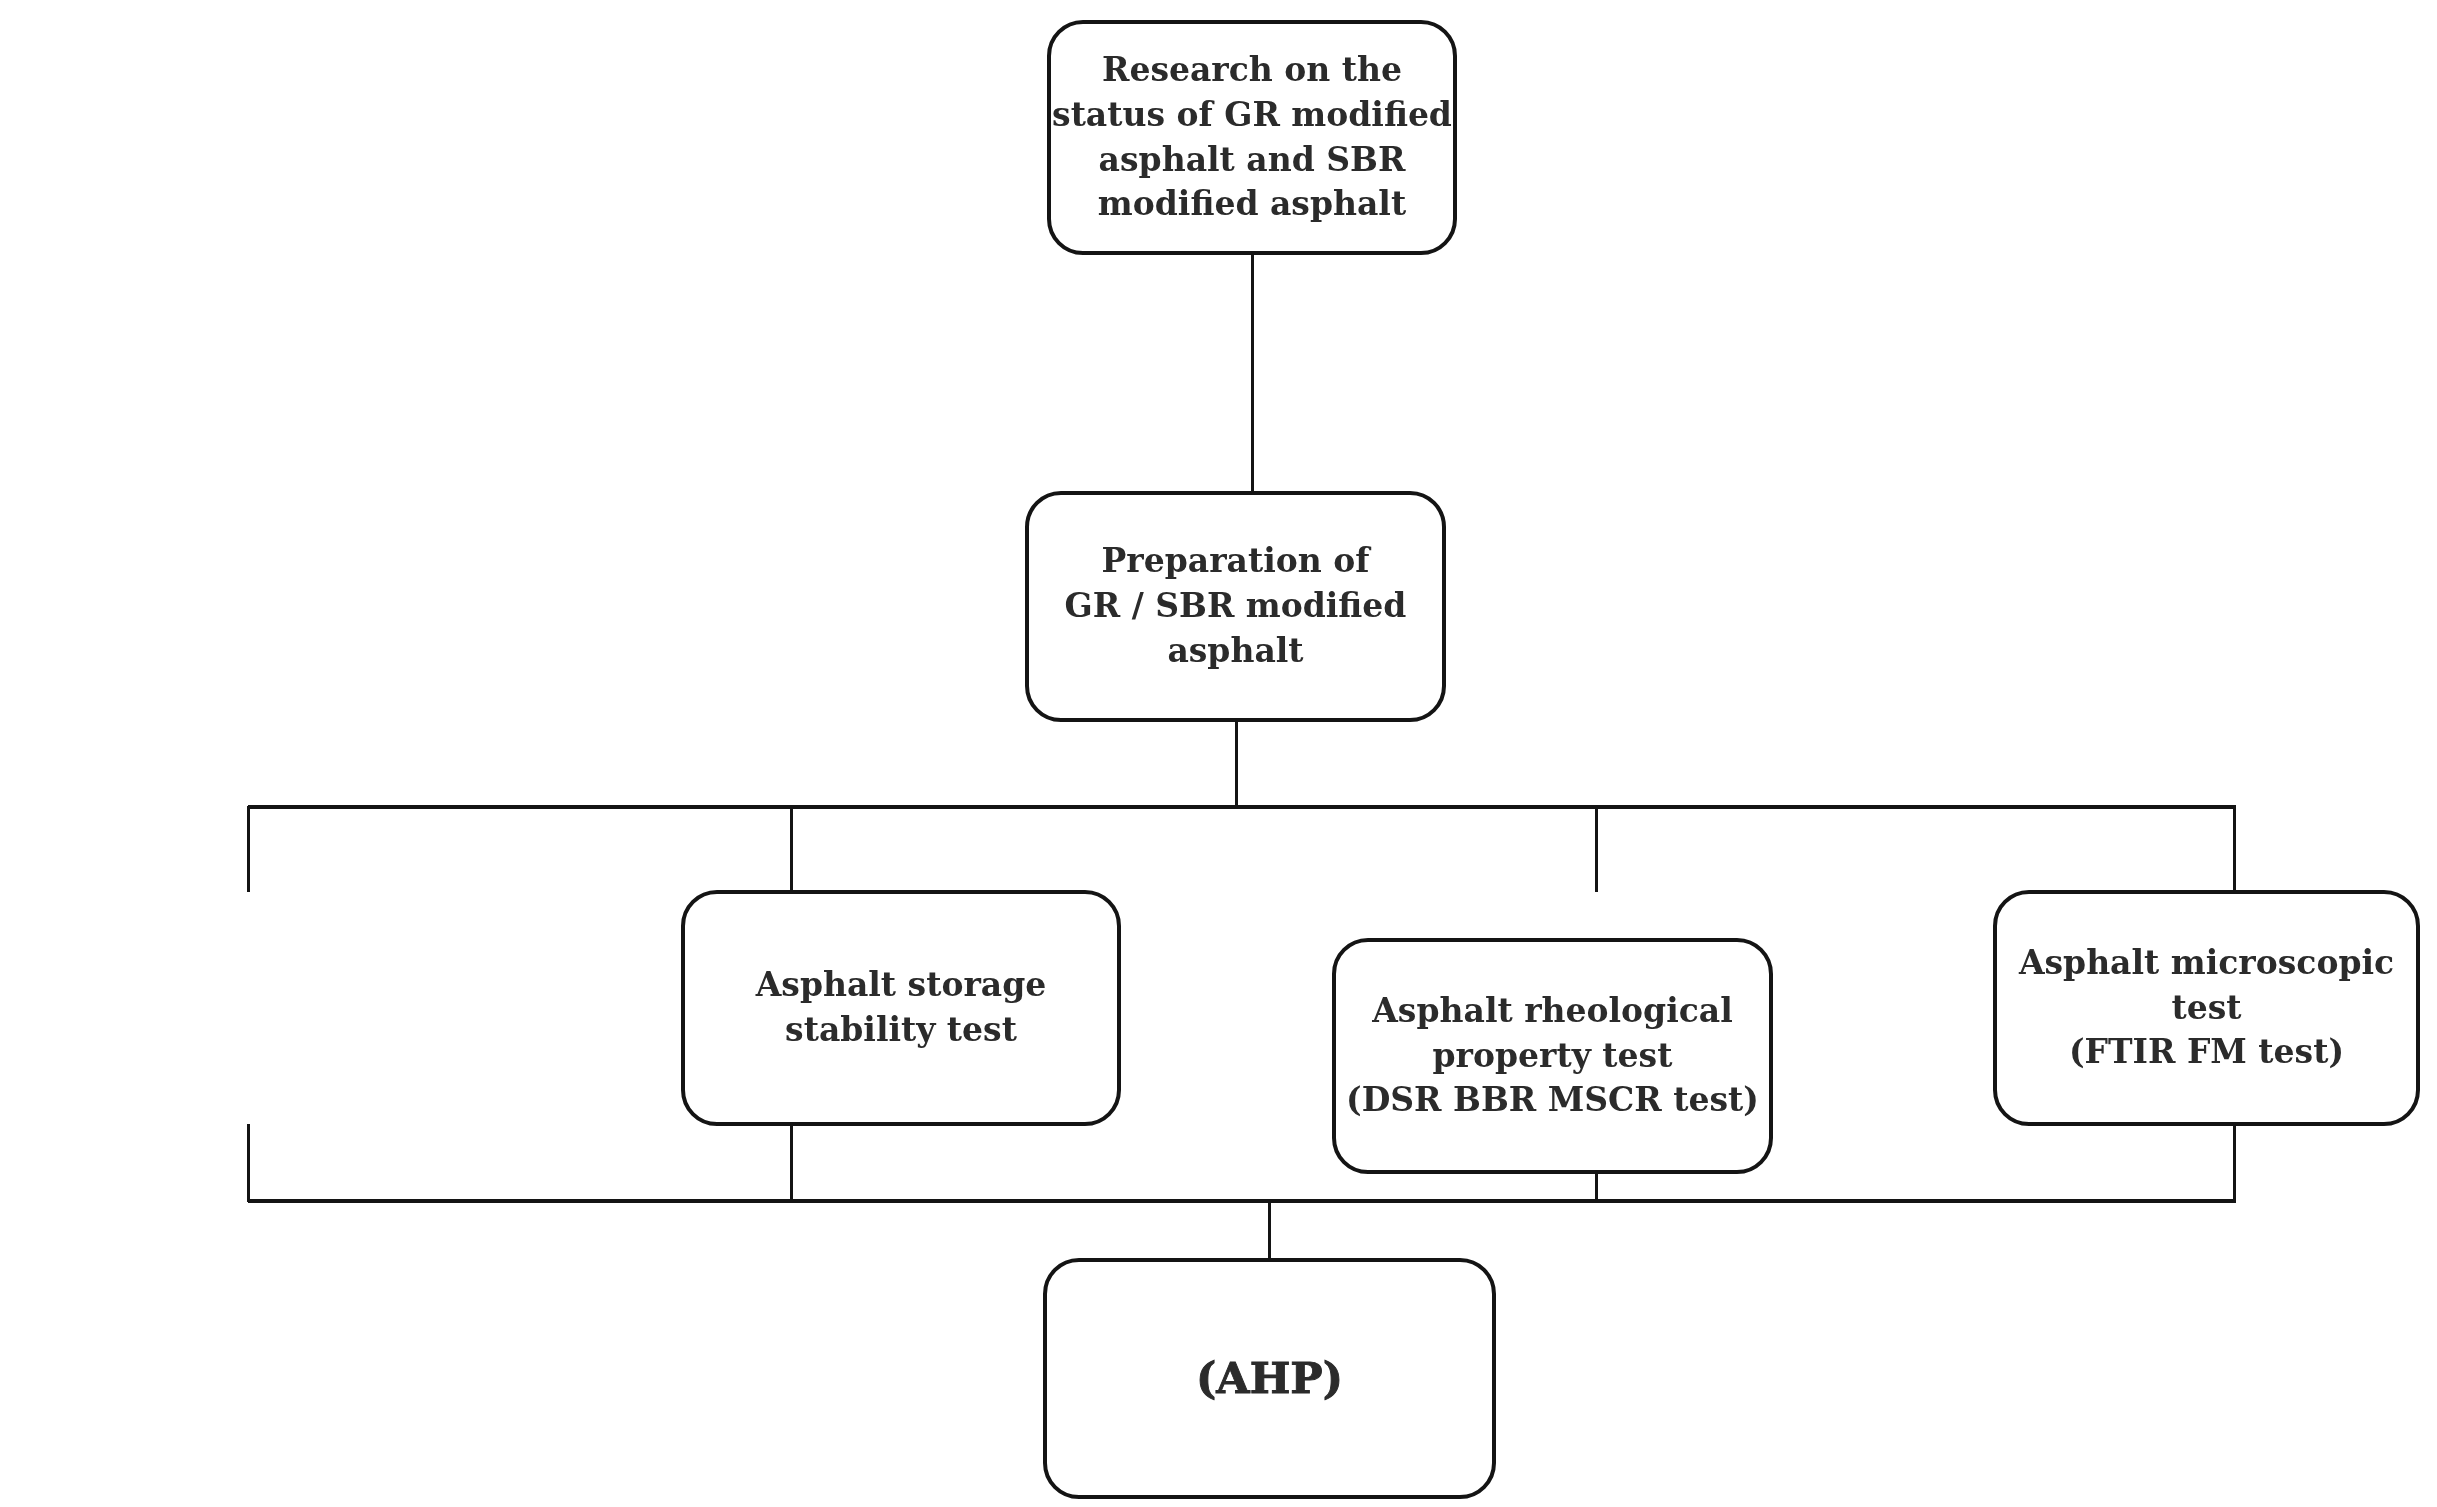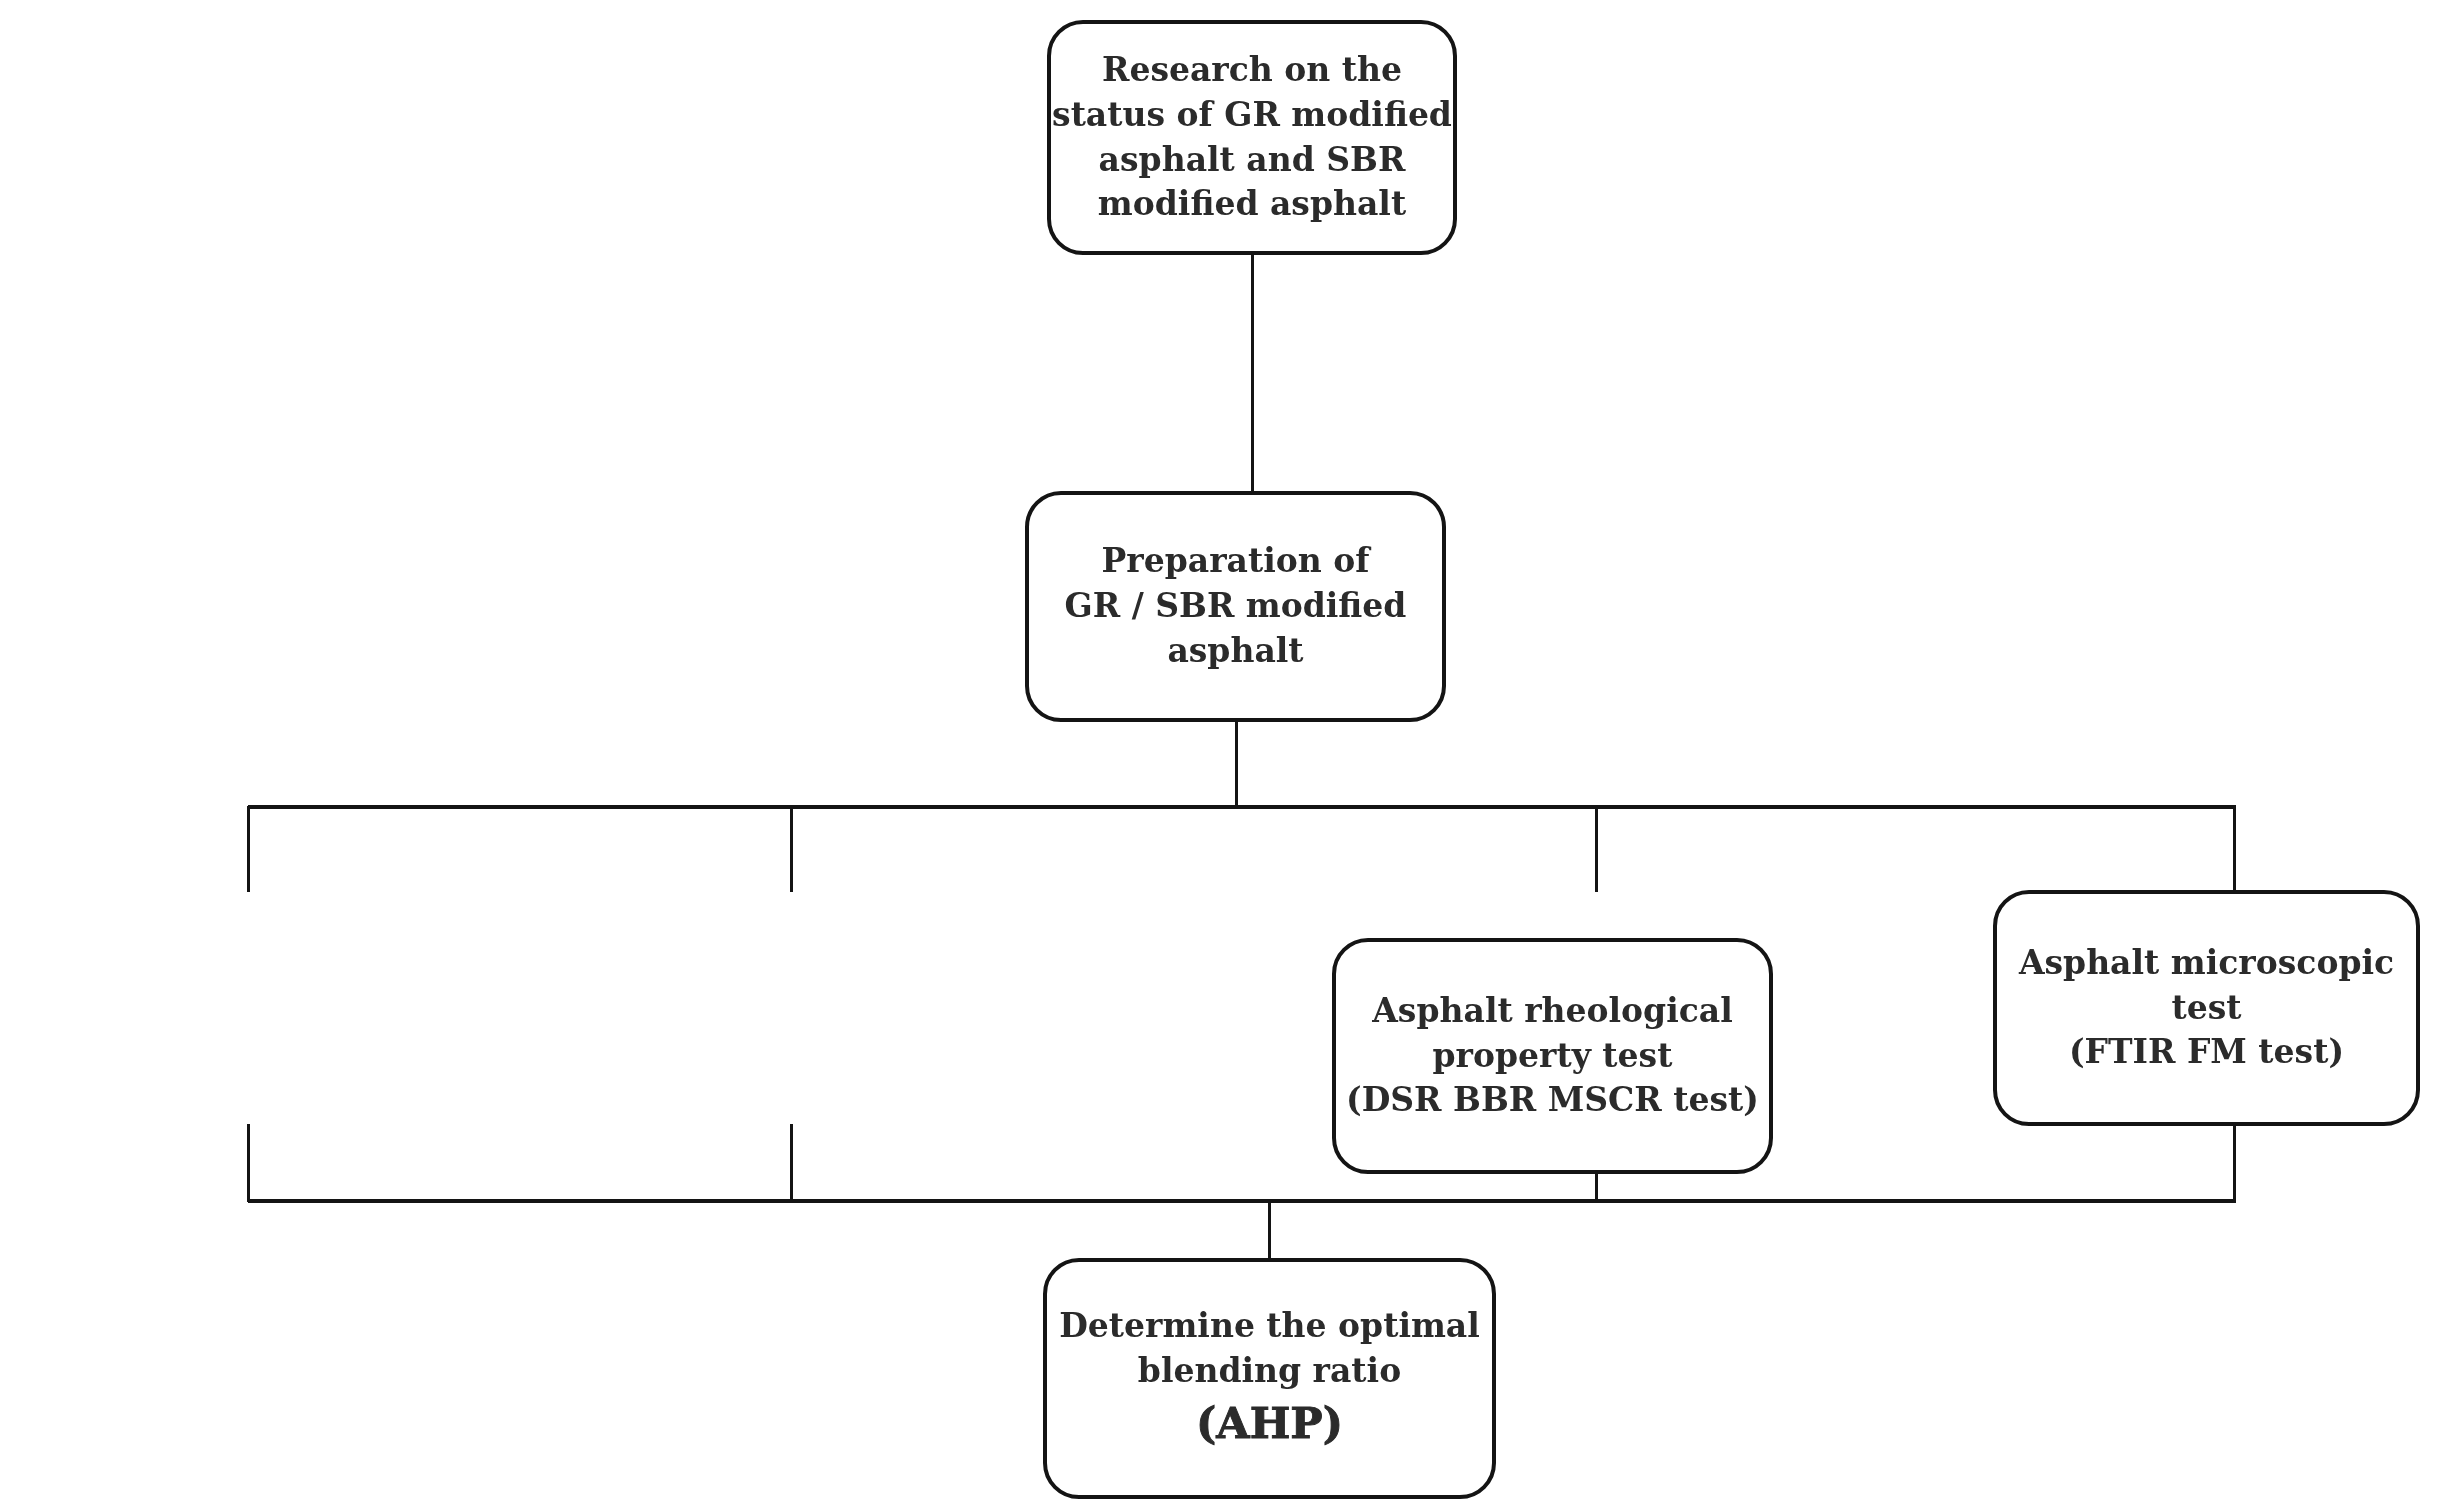--- a/index.html
+++ b/index.html
@@ -95,33 +95,35 @@
   </div>
 
   <div class="node" id="n-research">
     <span class="label">Research on the
 status of GR modified
 asphalt and SBR
 modified asphalt</span>
   </div>
 
 
+  <div class="node" id="n-storage">
+    <span class="label">Asphalt storage
+stability test</span>
+  </div>
 
   <div class="node" id="n-rheological">
     <span class="label">Asphalt rheological
 property test
 (DSR BBR MSCR test)</span>
   </div>
 
   <div class="node" id="n-microscopic">
     <span class="label">Asphalt microscopic
 test
 (FTIR FM test)</span>
   </div>
 
   <div class="node" id="n-optimal">
-    <span class="label">Determine the optimal
-blending ratio</span>
     <span class="sublabel">(AHP)</span>
   </div>
 
 </div>
 
 
 </body></html>

